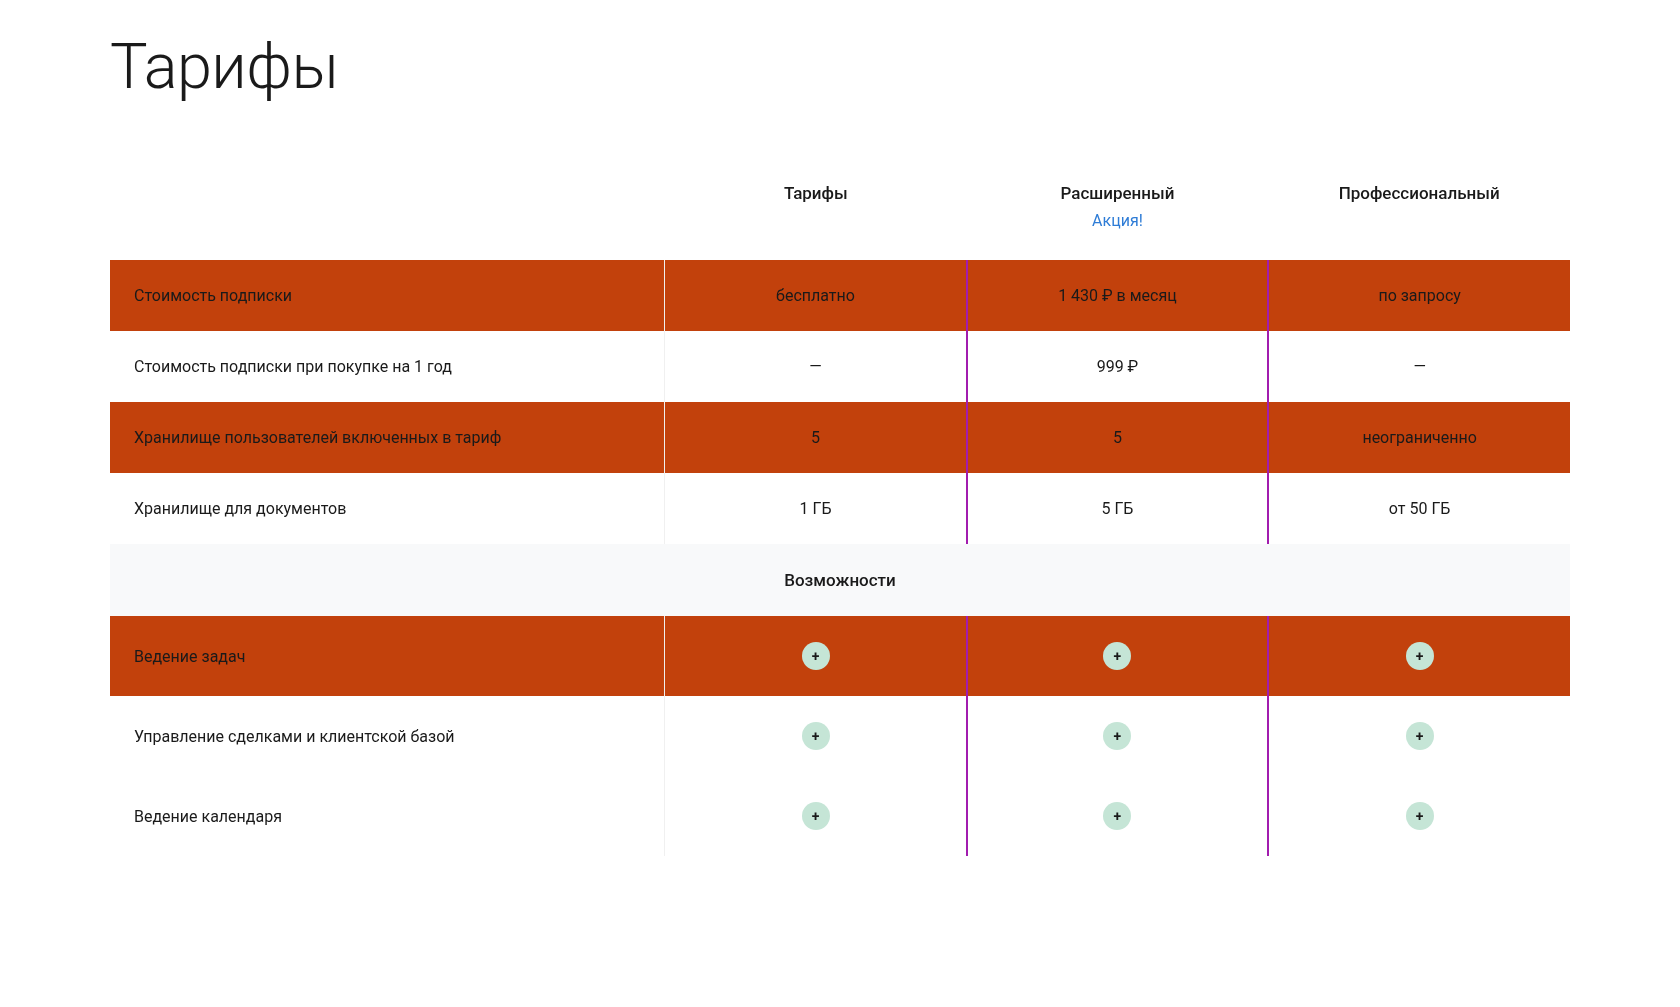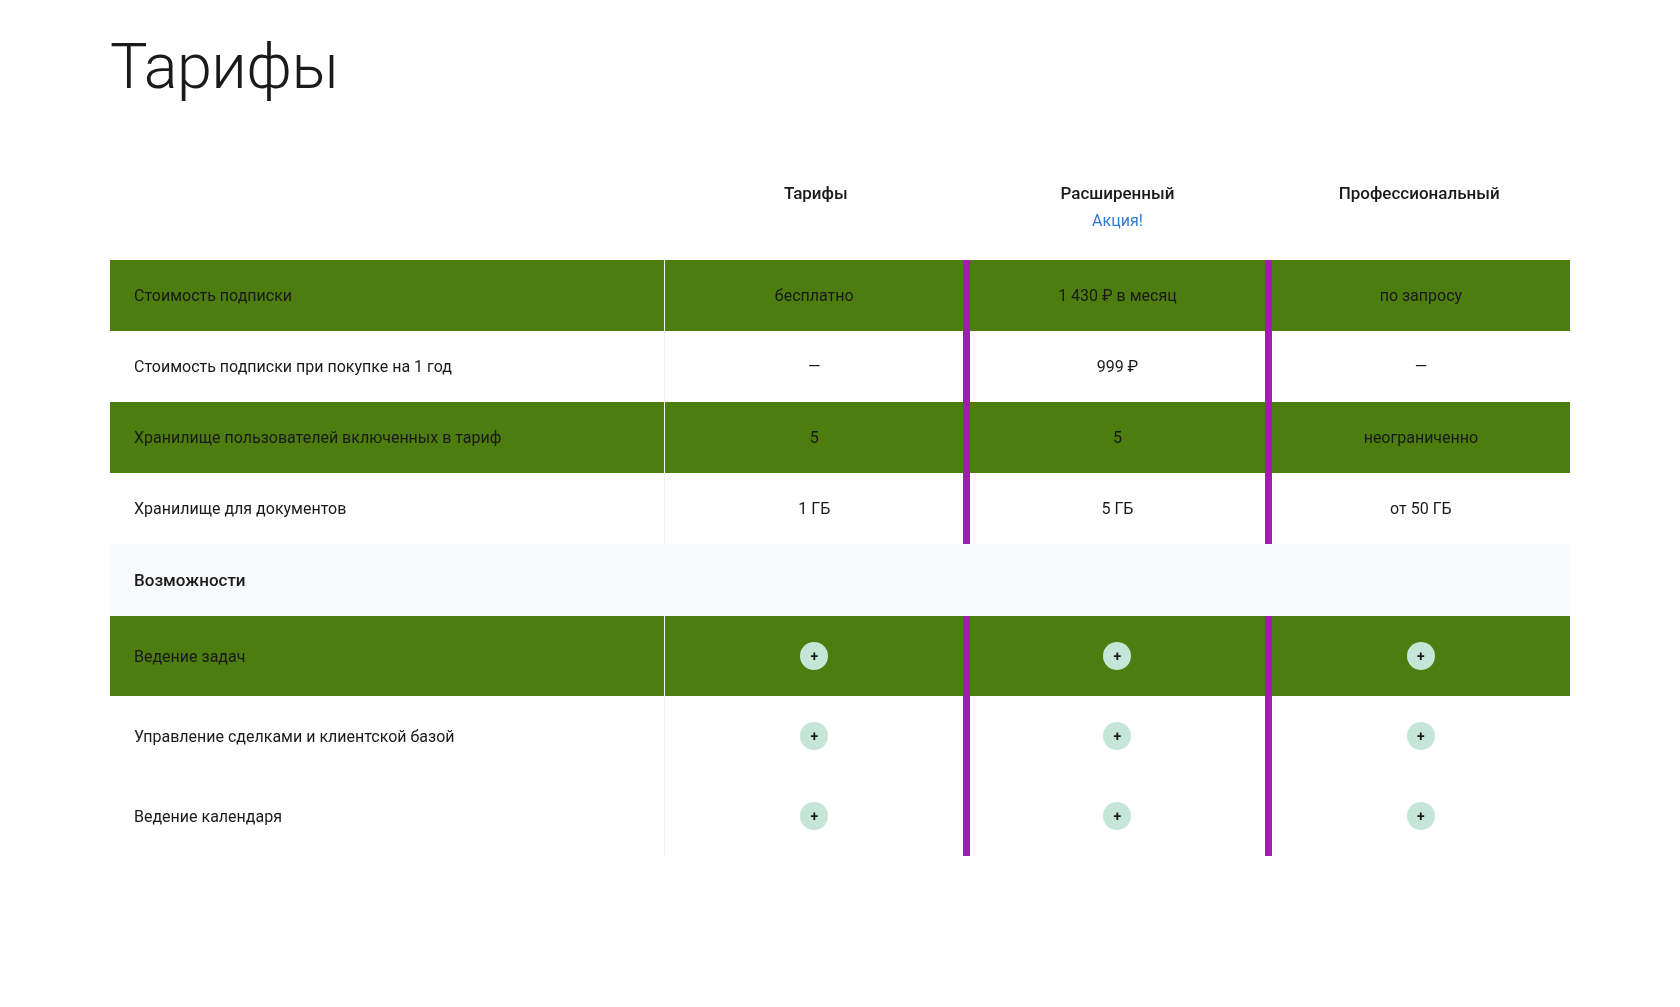--- a/index.html
+++ b/index.html
@@ -55,39 +55,39 @@
       font-size: 16px;
       font-weight: 400;
       color: #2e7cd6;
       margin-top: 8px;
     }
     
     .data-row td {
       padding: 26px 24px;
       font-size: 16px;
       color: #1a1a1a;
-      border-right: 7px solid #a21caf;
+      border-right: 2px solid #a21caf;
     }
     
     .data-row td:last-child {
       border-right: none;
     }
     
     .data-row td.label-col {
       text-align: left;
       border-right: 1px solid #f0f0f0;
     }
     
     .data-row.odd {
-      background: #4d7c0f;
+      background: #c2410c;
     }
     
     .data-row.section-header td {
       padding: 26px 24px;
-      text-align: left;
+      text-align: center;
       font-size: 17px;
       font-weight: 500;
       color: #1a1a1a;
       background: #f8f9fa;
       border-right: none;
     }
     
     .label-col {
       width: 38%;
     }

